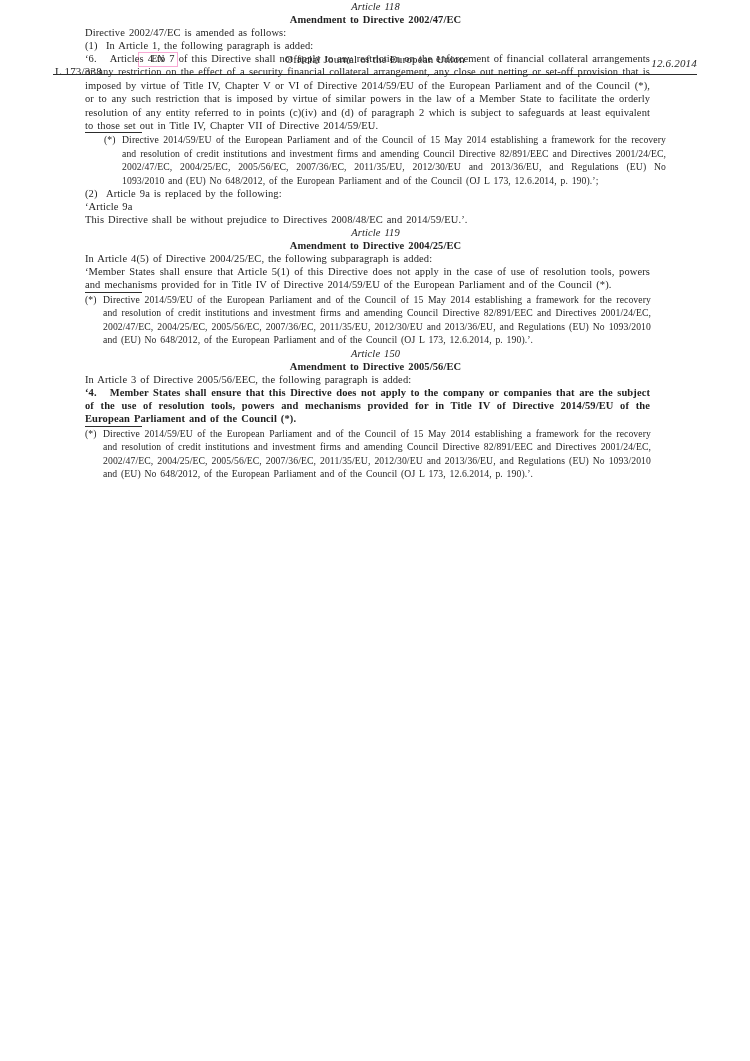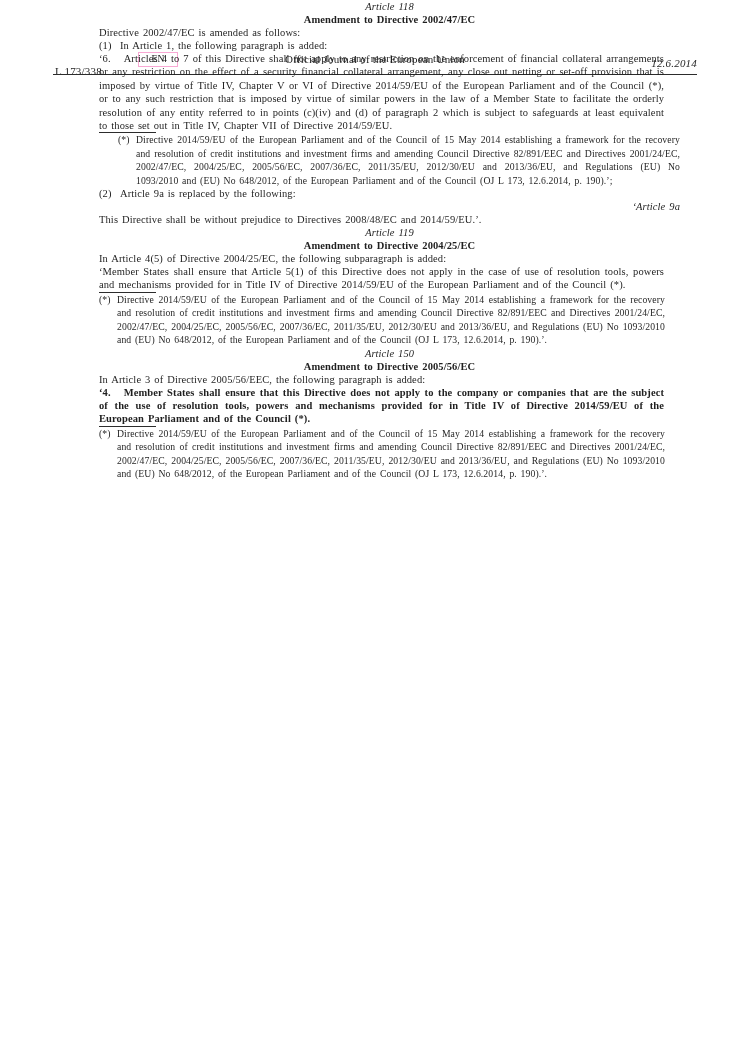--- a/index.html
+++ b/index.html
@@ -21,21 +21,21 @@
     width: 38px; height: 13px;
     border: 1px solid #f9a8d4;
     font-size: 9.5px; line-height: 13px; text-align: center;
   }
   .journal-title { position: absolute; left: 0; width: 100%; text-align: center; }
   .header-date { position: absolute; right: 53px; top: 4px; font-style: italic; }
   .header-rule { position: absolute; top: 74px; left: 53px; width: 644px; border-top: 1px solid #2c2c2c; }
 
   
   .content {
-    position: absolute; top: 0; left: 99px; width: 581px;
+    position: absolute; top: 0; left: 85px; width: 581px;
     font-size: 10.5px; line-height: 13px;
     word-spacing: 1.2px; letter-spacing: 0.1px;
   }
   .content p, .content div { margin: 0; }
 
   .art-number   { text-align: center; font-style: italic; height: 13px; }
   .art-title    { text-align: center; font-weight: bold; height: 13px; }
   .body-line    { height: 13px; }
 
   .point        { display: flex; margin-left: -3px; }
@@ -48,21 +48,21 @@
   .fn-rule      { margin-left: 16px; width: 57px; border-top: 1px solid #2c2c2c; height: 0; }
   .footnote {
     position: relative; margin-left: 15px; width: 566px;
     padding-left: 18px; box-sizing: border-box;
     font-size: 9.7px; line-height: 13.4px; text-align: justify;
   }
   .footnote.narrow { margin-left: 19px; width: 562px; }
   .fn-marker    { position: absolute; left: 0; top: 0; }
 
   .sub-article  { margin-left: 13px; }
-  .sub-num      { font-style: italic; height: 13px; text-align: right; }
+  .sub-num      { height: 13px; }
   .sub-title    { font-weight: bold; height: 13px; }
 
   
   .mt-art118-num   { margin-top: 96px; }
   .mt-art118-title { margin-top: 12px; }
   .mt-intro118     { margin-top: 9px;  }
   .mt-point1       { margin-top: 21px; }
   .mt-quote1       { margin-top: 19px; }
   .mt-rule1        { margin-top: 23px; }
   .mt-fn1          { margin-top: 4px;  }

